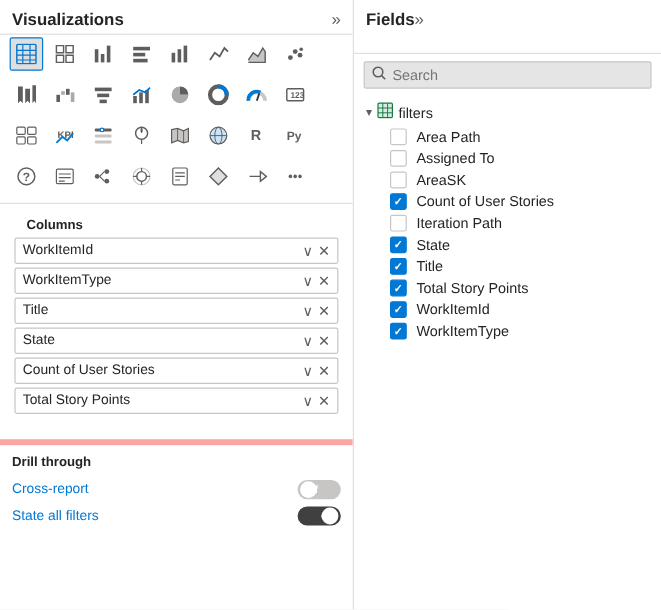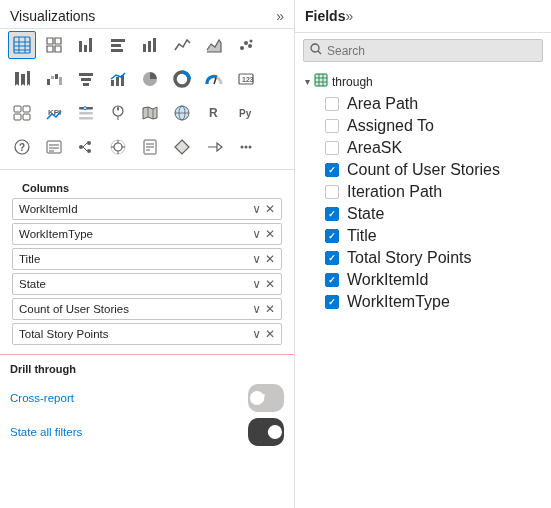--- a/index.html
+++ b/index.html
@@ -26,21 +26,21 @@
     .panel-header {
       display: flex;
       align-items: center;
       justify-content: space-between;
       padding: 8px 10px 4px 10px;
       border-bottom: 1px solid #e1dfdd;
     }
 
     .panel-title {
       font-size: 14px;
-      font-weight: 400;
+      font-weight: 700;
       color: #252423;
     }
 
     .expand-icon {
       cursor: pointer;
       color: #605e5c;
       font-size: 14px;
     }
 
     .build-visual-label {
@@ -117,22 +117,22 @@
     }
 
     .col-action {
       cursor: pointer;
       color: #605e5c;
       font-size: 12px;
     }
 
     .drill-section {
       padding: 4px 10px;
-      border-top: 1px solid #fca5a5;
-      margin-top: 2px;
+      border-top: 5px solid #fca5a5;
+      margin-top: 14px;
     }
 
     .drill-title {
       font-size: 11px;
       font-weight: 600;
       color: #252423;
       padding: 4px 0 6px 0;
     }
 
     .drill-row {
@@ -146,21 +146,21 @@
       font-size: 11.5px;
       color: #0078d4;
       cursor: pointer;
     }
 
     .toggle {
       display: flex;
       align-items: center;
       border-radius: 10px;
       width: 36px;
-      height: 28px;
+      height: 16px;
       cursor: pointer;
       position: relative;
       font-size: 9px;
       font-weight: 600;
       color: #fff;
     }
 
     .toggle.off {
       background: #c8c6c4;
       justify-content: flex-start;
@@ -197,21 +197,21 @@
       background: #fff;
       display: flex;
       flex-direction: column;
       overflow: hidden;
     }
 
     .right-header {
       display: flex;
       align-items: center;
       justify-content: flex-start;
-      padding: 8px 10px 8px 10px;
+      padding: 8px 10px 20px 10px;
       border-bottom: 1px solid #e1dfdd;
     }
 
     .right-title {
       font-size: 14px;
       font-weight: 600;
       color: #252423;
     }
 
     .search-box {
@@ -300,21 +300,21 @@
     }
 
     .field-checkbox.checked::after {
       content: '✓';
       color: #fff;
       font-size: 9px;
       font-weight: bold;
     }
 
     .field-name {
-      font-size: 16px;
+      font-size: 12px;
       color: #252423;
     }
   </style>
 </head>
 <body>
 
 <div class="left-panel">
   <div class="panel-header">
     <span class="panel-title">Visualizations</span>
     <span class="expand-icon">»</span>
@@ -653,21 +653,21 @@
         <span class="tree-group-icon">
           <svg width="14" height="14" viewBox="0 0 14 14" fill="none">
             <rect x="1" y="1" width="12" height="12" rx="1" fill="#107c41" opacity="0.15"></rect>
             <rect x="1" y="1" width="12" height="12" rx="1" stroke="#107c41" stroke-width="1"></rect>
             <line x1="1" y1="5" x2="13" y2="5" stroke="#107c41" stroke-width="0.8"></line>
             <line x1="1" y1="9" x2="13" y2="9" stroke="#107c41" stroke-width="0.8"></line>
             <line x1="5" y1="1" x2="5" y2="13" stroke="#107c41" stroke-width="0.8"></line>
             <line x1="9" y1="1" x2="9" y2="13" stroke="#107c41" stroke-width="0.8"></line>
           </svg>
         </span>
-        <span class="tree-group-name">through</span>
+        <span class="tree-group-name">filters</span>
       </div>
       <div id="fields-list">
           <div class="tree-item">
       <div class="field-checkbox"></div>
       <span class="field-name">Area Path</span>
     </div>
           <div class="tree-item">
       <div class="field-checkbox"></div>
       <span class="field-name">Assigned To</span>
     </div>

